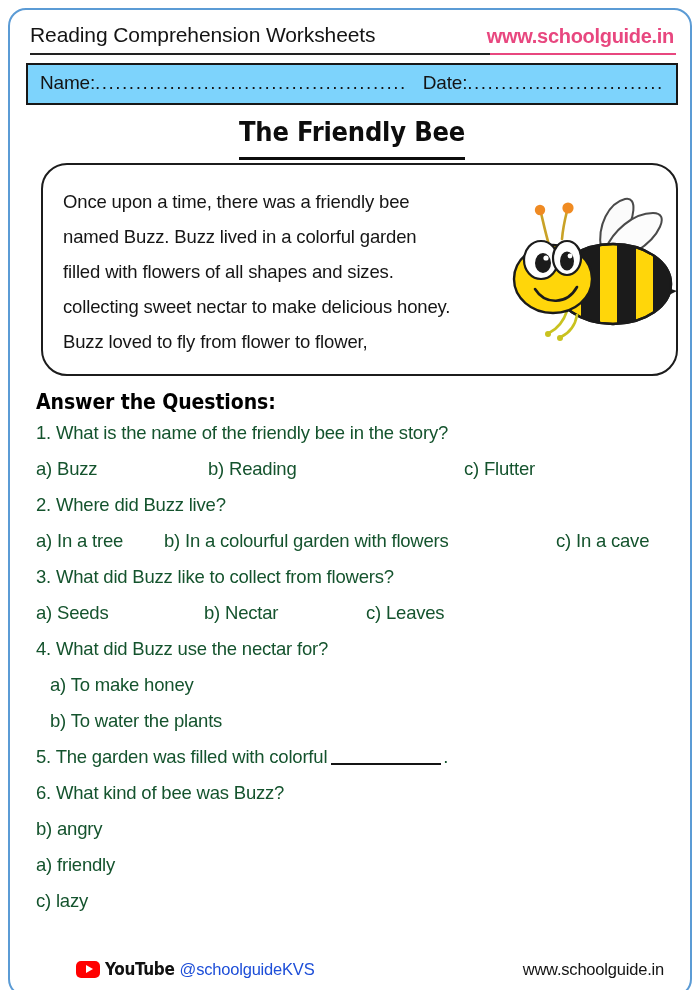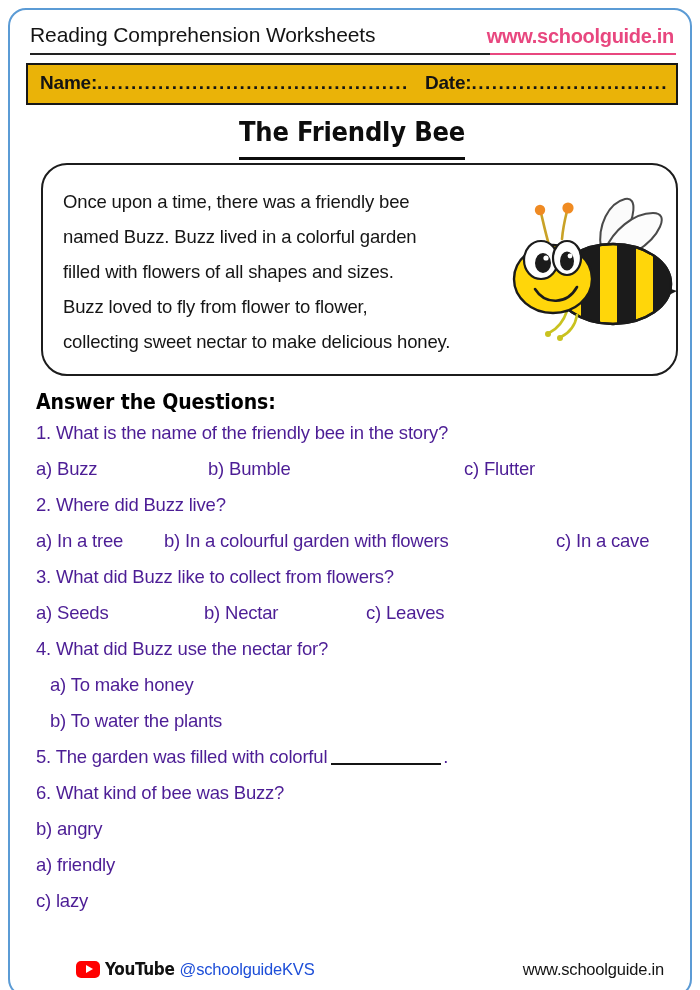--- a/index.html
+++ b/index.html
@@ -74,22 +74,21 @@
 
   
   .namedate-box {
     position: absolute;
     left: 16px;
     top: 53px;
     width: 652px;
     height: 42px;
     box-sizing: border-box;
     border: 2px solid #171717;
-    background: #eab308;
-    font-weight: bold;
+    background: #7dd3fc;
   }
   .namedate-inner {
     position: absolute;
     left: 12px;
     top: 7px;
     right: 10px;
     font-size: 19px;
     color: #141414;
     white-space: nowrap;
     letter-spacing: -0.2px;
@@ -165,21 +164,21 @@
     font-stretch: condensed;
     color: #000000;
     letter-spacing: -0.1px;
     margin: 0 0 8px 2px;
     height: 24px;
   }
   .q-line {
     position: relative;
     font-size: 18.5px;
     line-height: 22px;
-    color: #4c1d95;
+    color: #14532d;
     letter-spacing: -0.2px;
     white-space: nowrap;
     height: 36px;
   }
   .q-text { position: absolute; left: 2px; top: 0; }
   .opt { position: absolute; top: 0; }
   .q-indent { position: absolute; left: 16px; top: 0; }
   .blank-line {
     display: inline-block;
     width: 110px;
@@ -261,22 +260,22 @@
     <div class="namedate-inner"><span>Name:</span><span class="nd-dots">..............................................</span><span class="nd-gap"></span><span>Date:</span><span class="nd-dots">.............................</span></div>
   </div>
 
   <div class="ws-title"><span>The Friendly Bee</span></div>
 
   <div class="story-box">
     <div class="story-text">
       <div class="line">Once upon a time, there was a friendly bee</div>
       <div class="line">named Buzz. Buzz lived in a colorful garden</div>
       <div class="line">filled with flowers of all shapes and sizes.</div>
+      <div class="line">collecting sweet nectar to make delicious honey.</div>
       <div class="line">Buzz loved to fly from flower to flower,</div>
-      <div class="line">collecting sweet nectar to make delicious honey.</div>
     </div>
 
     <div class="bee-wrap">
       <svg viewBox="0 0 172 160" width="172" height="160" xmlns="http://www.w3.org/2000/svg">
 
         <path d="M44 58 C40 44 38 34 36 26" stroke="#c9a227" stroke-width="2.6" fill="none" stroke-linecap="round"></path>
         <path d="M57 52 C58 40 60 32 62 24" stroke="#c9a227" stroke-width="2.6" fill="none" stroke-linecap="round"></path>
         <circle cx="35" cy="23" r="5.2" fill="#ef8a23"></circle>
         <circle cx="63" cy="21" r="5.6" fill="#f08b22"></circle>
 
@@ -318,21 +317,21 @@
 
   <div class="qsection">
 
     <div class="q-heading">Answer the Questions:</div>
 
     <div class="q-line">
       <span class="q-text">1. What is the name of the friendly bee in the story?</span>
     </div>
     <div class="q-line">
       <span class="opt" style="left:2px">a) Buzz</span>
-      <span class="opt" style="left:174px">b) Bumble</span>
+      <span class="opt" style="left:174px">b) Reading</span>
       <span class="opt" style="left:430px">c) Flutter</span>
     </div>
 
     <div class="q-line">
       <span class="q-text">2. Where did Buzz live?</span>
     </div>
     <div class="q-line">
       <span class="opt" style="left:2px">a) In a tree</span>
       <span class="opt" style="left:130px">b) In a colourful garden with flowers</span>
       <span class="opt" style="left:522px">c) In a cave</span>

